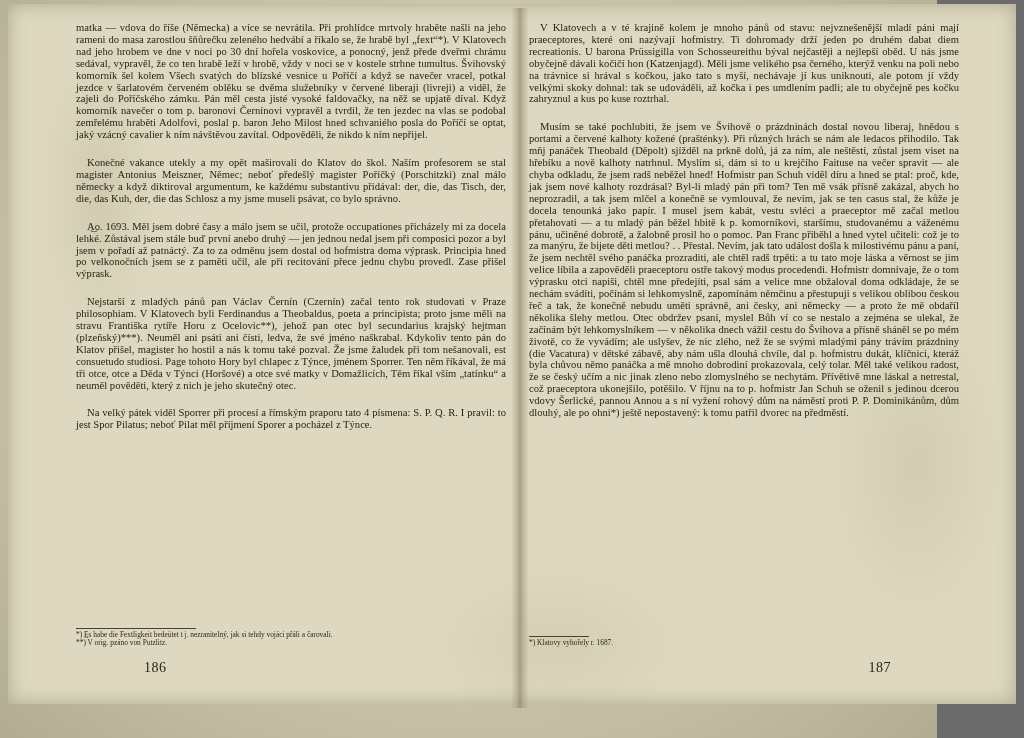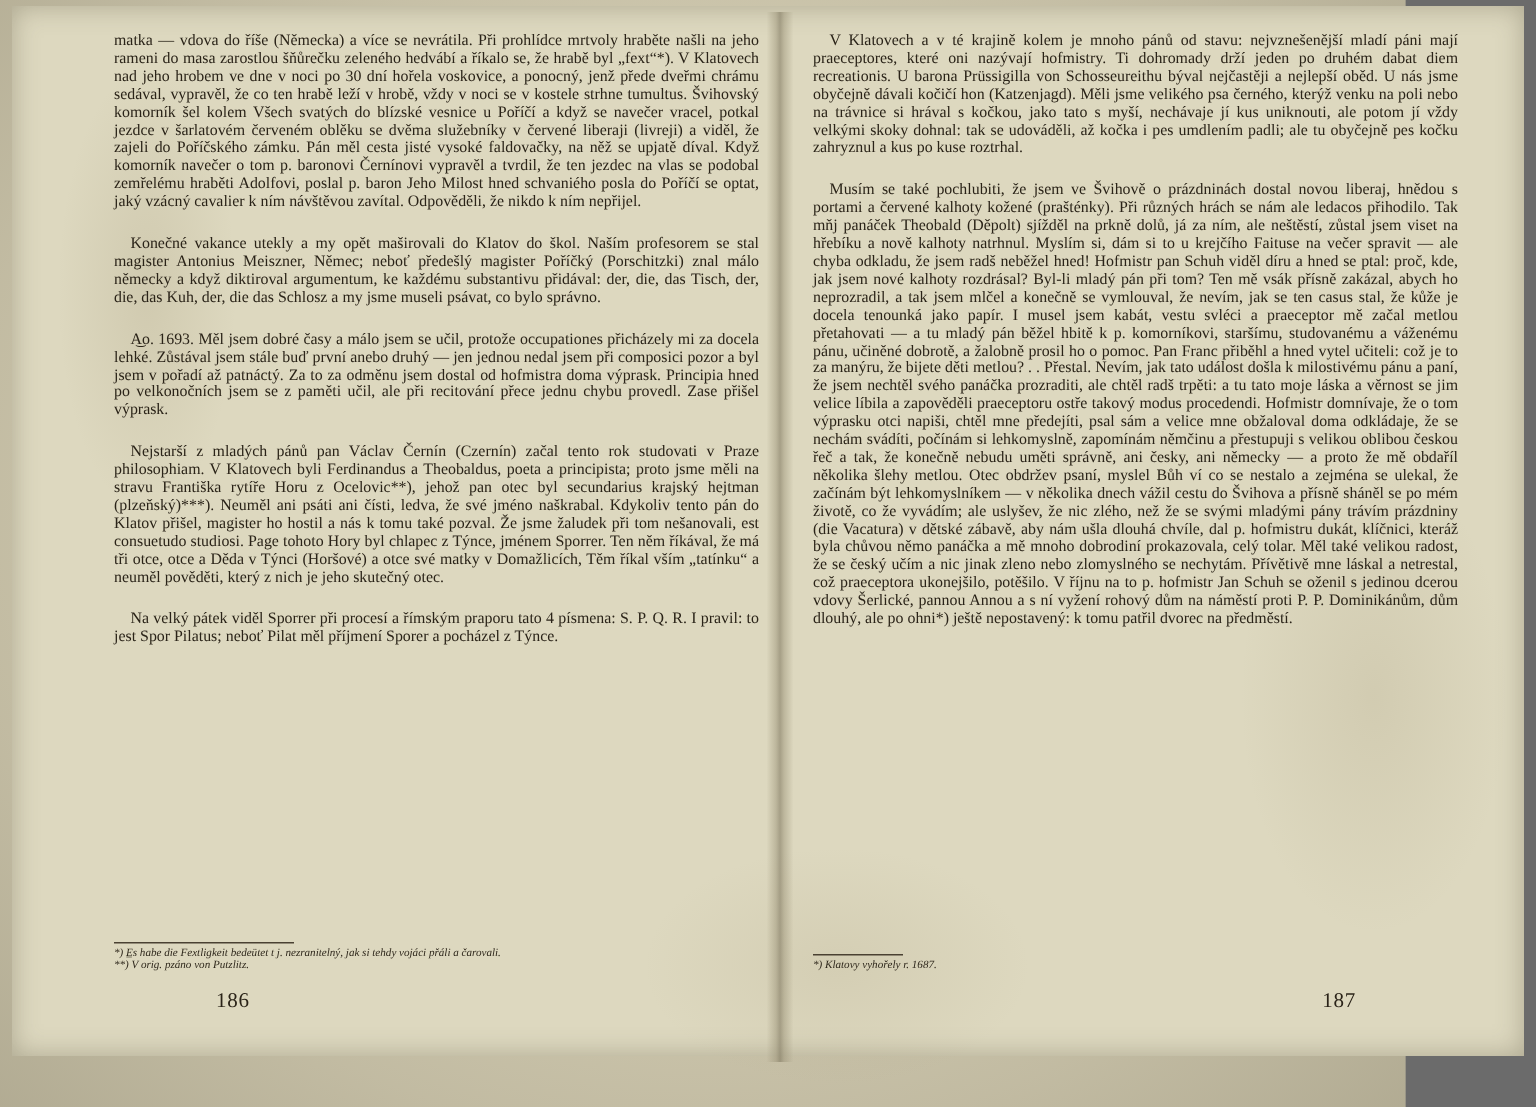--- a/index.html
+++ b/index.html
@@ -39,21 +39,21 @@
     height: 700px;
     background: linear-gradient(to right, rgba(160,152,125,0.0) 0%, rgba(150,142,115,0.45) 35%, rgba(120,112,88,0.55) 50%, rgba(150,142,115,0.45) 65%, rgba(160,152,125,0.0) 100%);
   }
   .col {
     position: absolute;
     top: 18px;
     width: 430px;
     height: 660px;
   }
   .col.left { left: 68px; }
-  .col.right { left: 534px; }
+  .col.right { left: 521px; }
 
   .body-text {
     font-size: 10.6px;
     line-height: 11.9px;
     text-align: justify;
     color: #2a2318;
     hyphens: manual;
   }
   .body-text p {
     margin: 0;
@@ -63,21 +63,20 @@
   .body-text p + p { margin-top: 16px; }
 
   .footnotes {
     position: absolute;
     bottom: 34px;
     width: 430px;
     font-size: 7.4px;
     line-height: 8.6px;
     color: #2f281c;
     text-align: justify;
-    font-style: italic;
   }
   .footnotes .rule {
     width: 120px;
     height: 1px;
     background: #4a4132;
     margin-bottom: 2px;
   }
   .footnotes p { margin: 0; text-indent: 0; }
 
   .footnotes.right .rule { width: 60px; }

